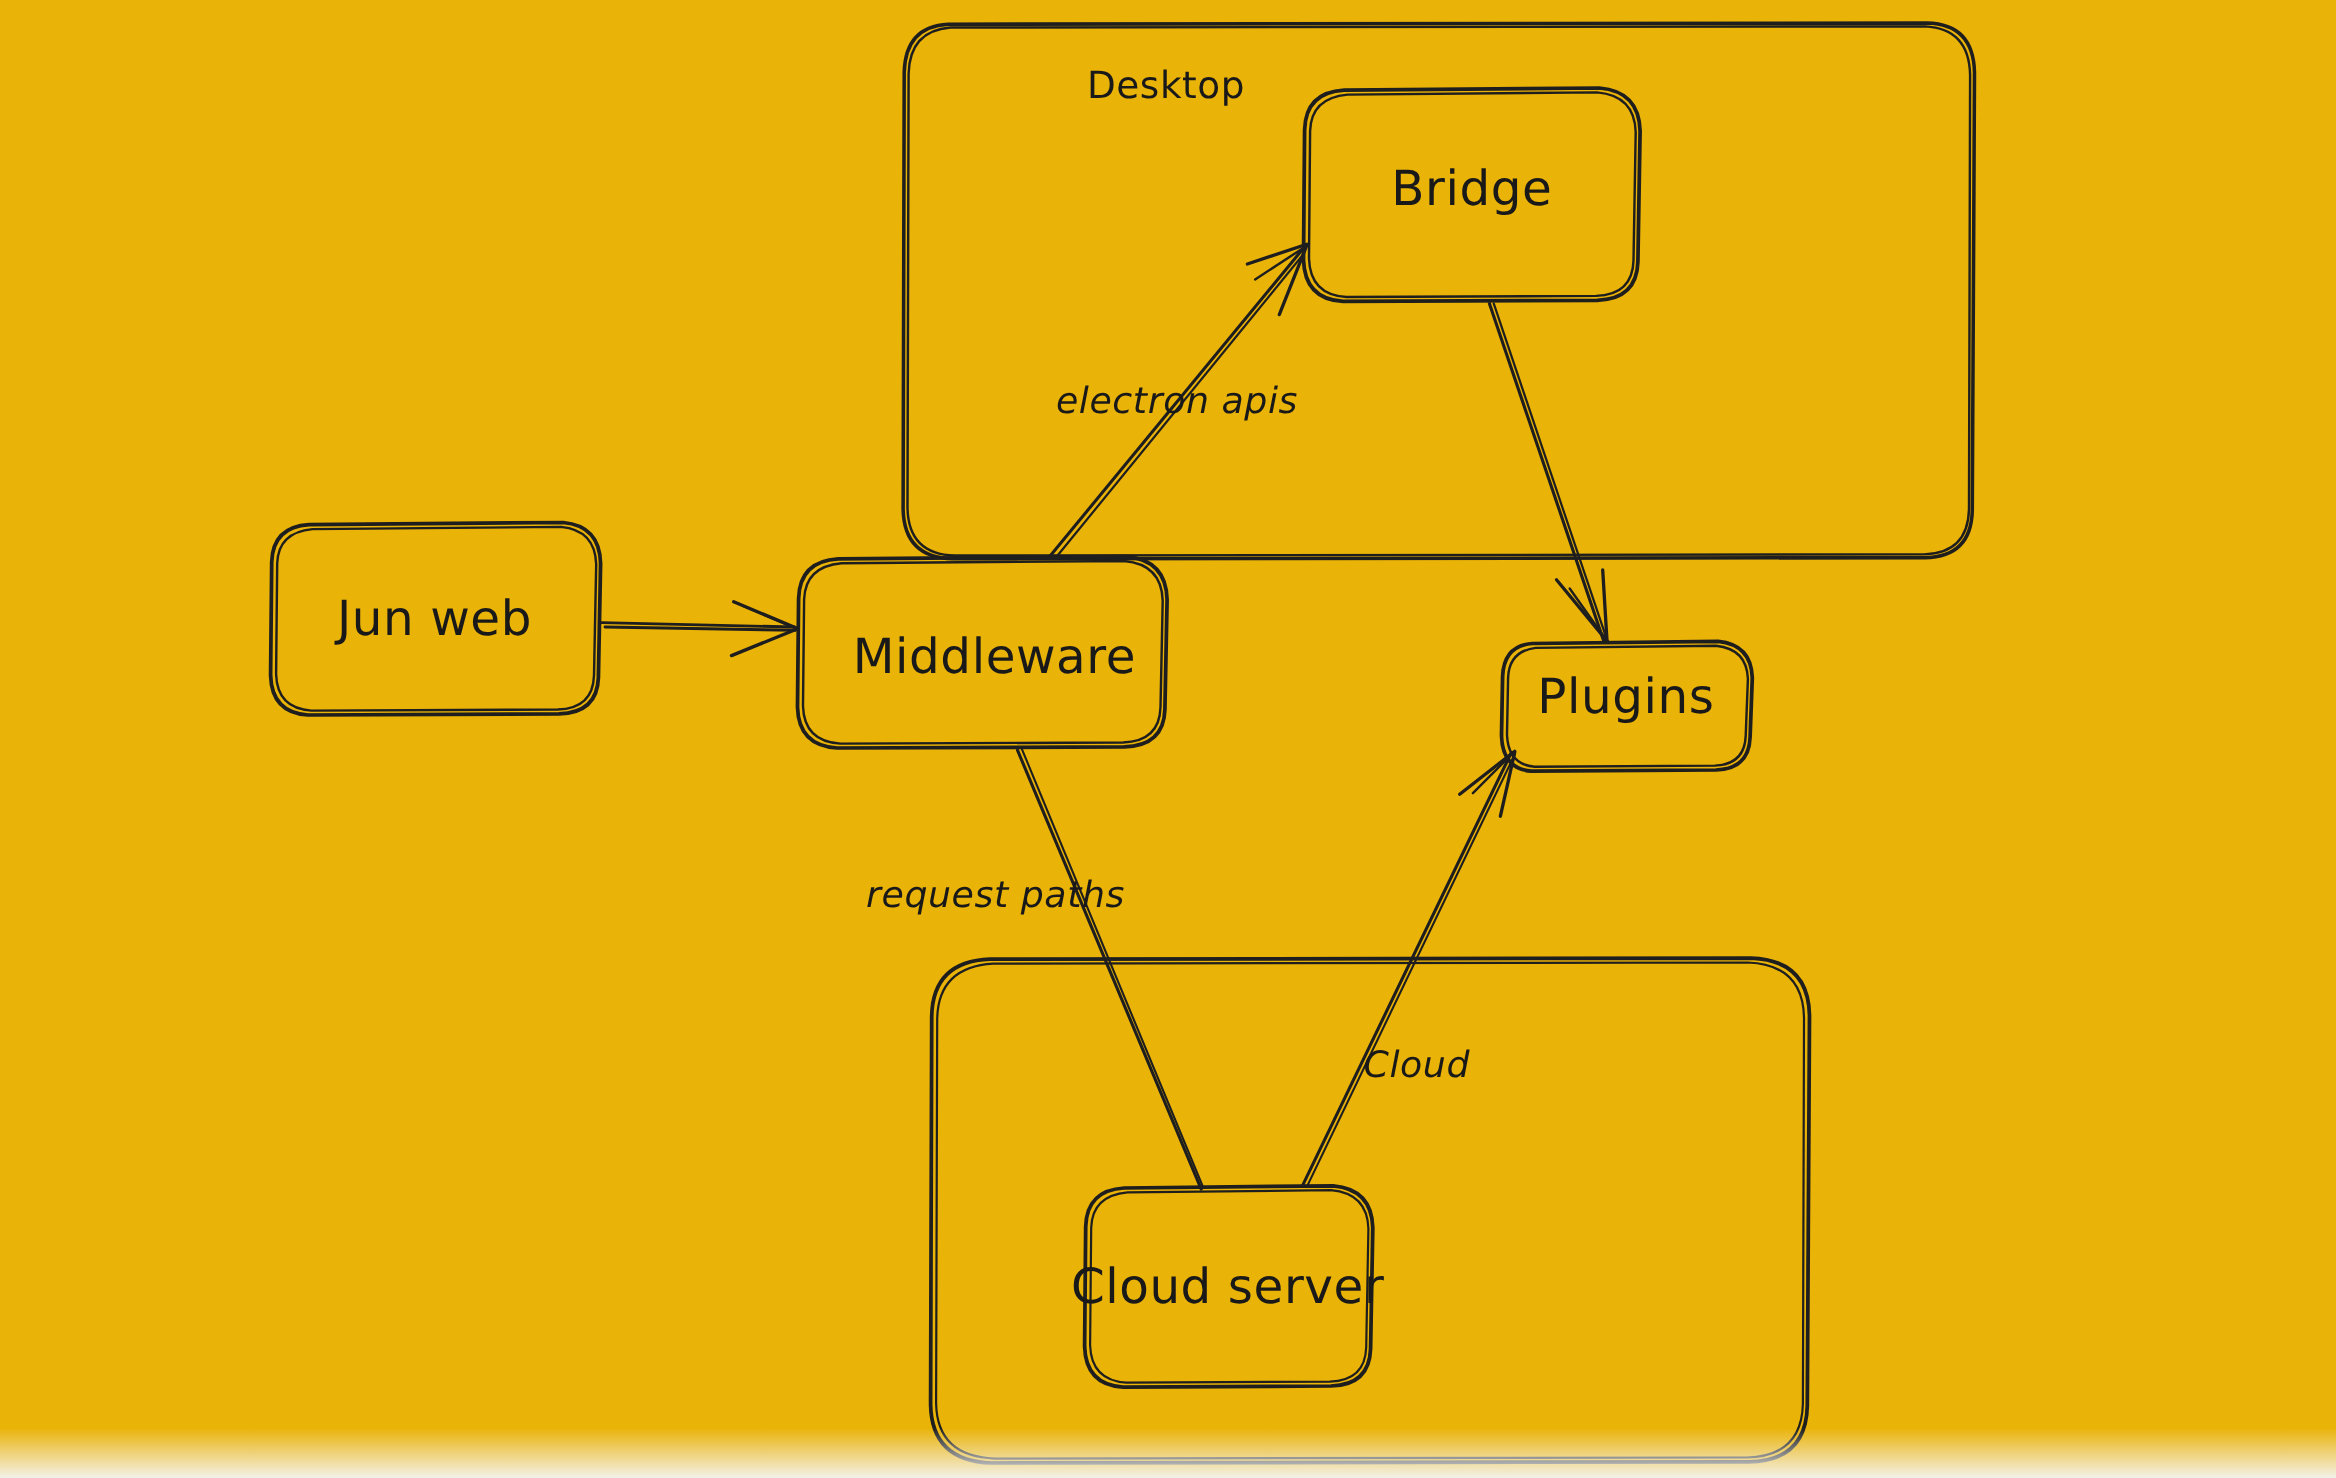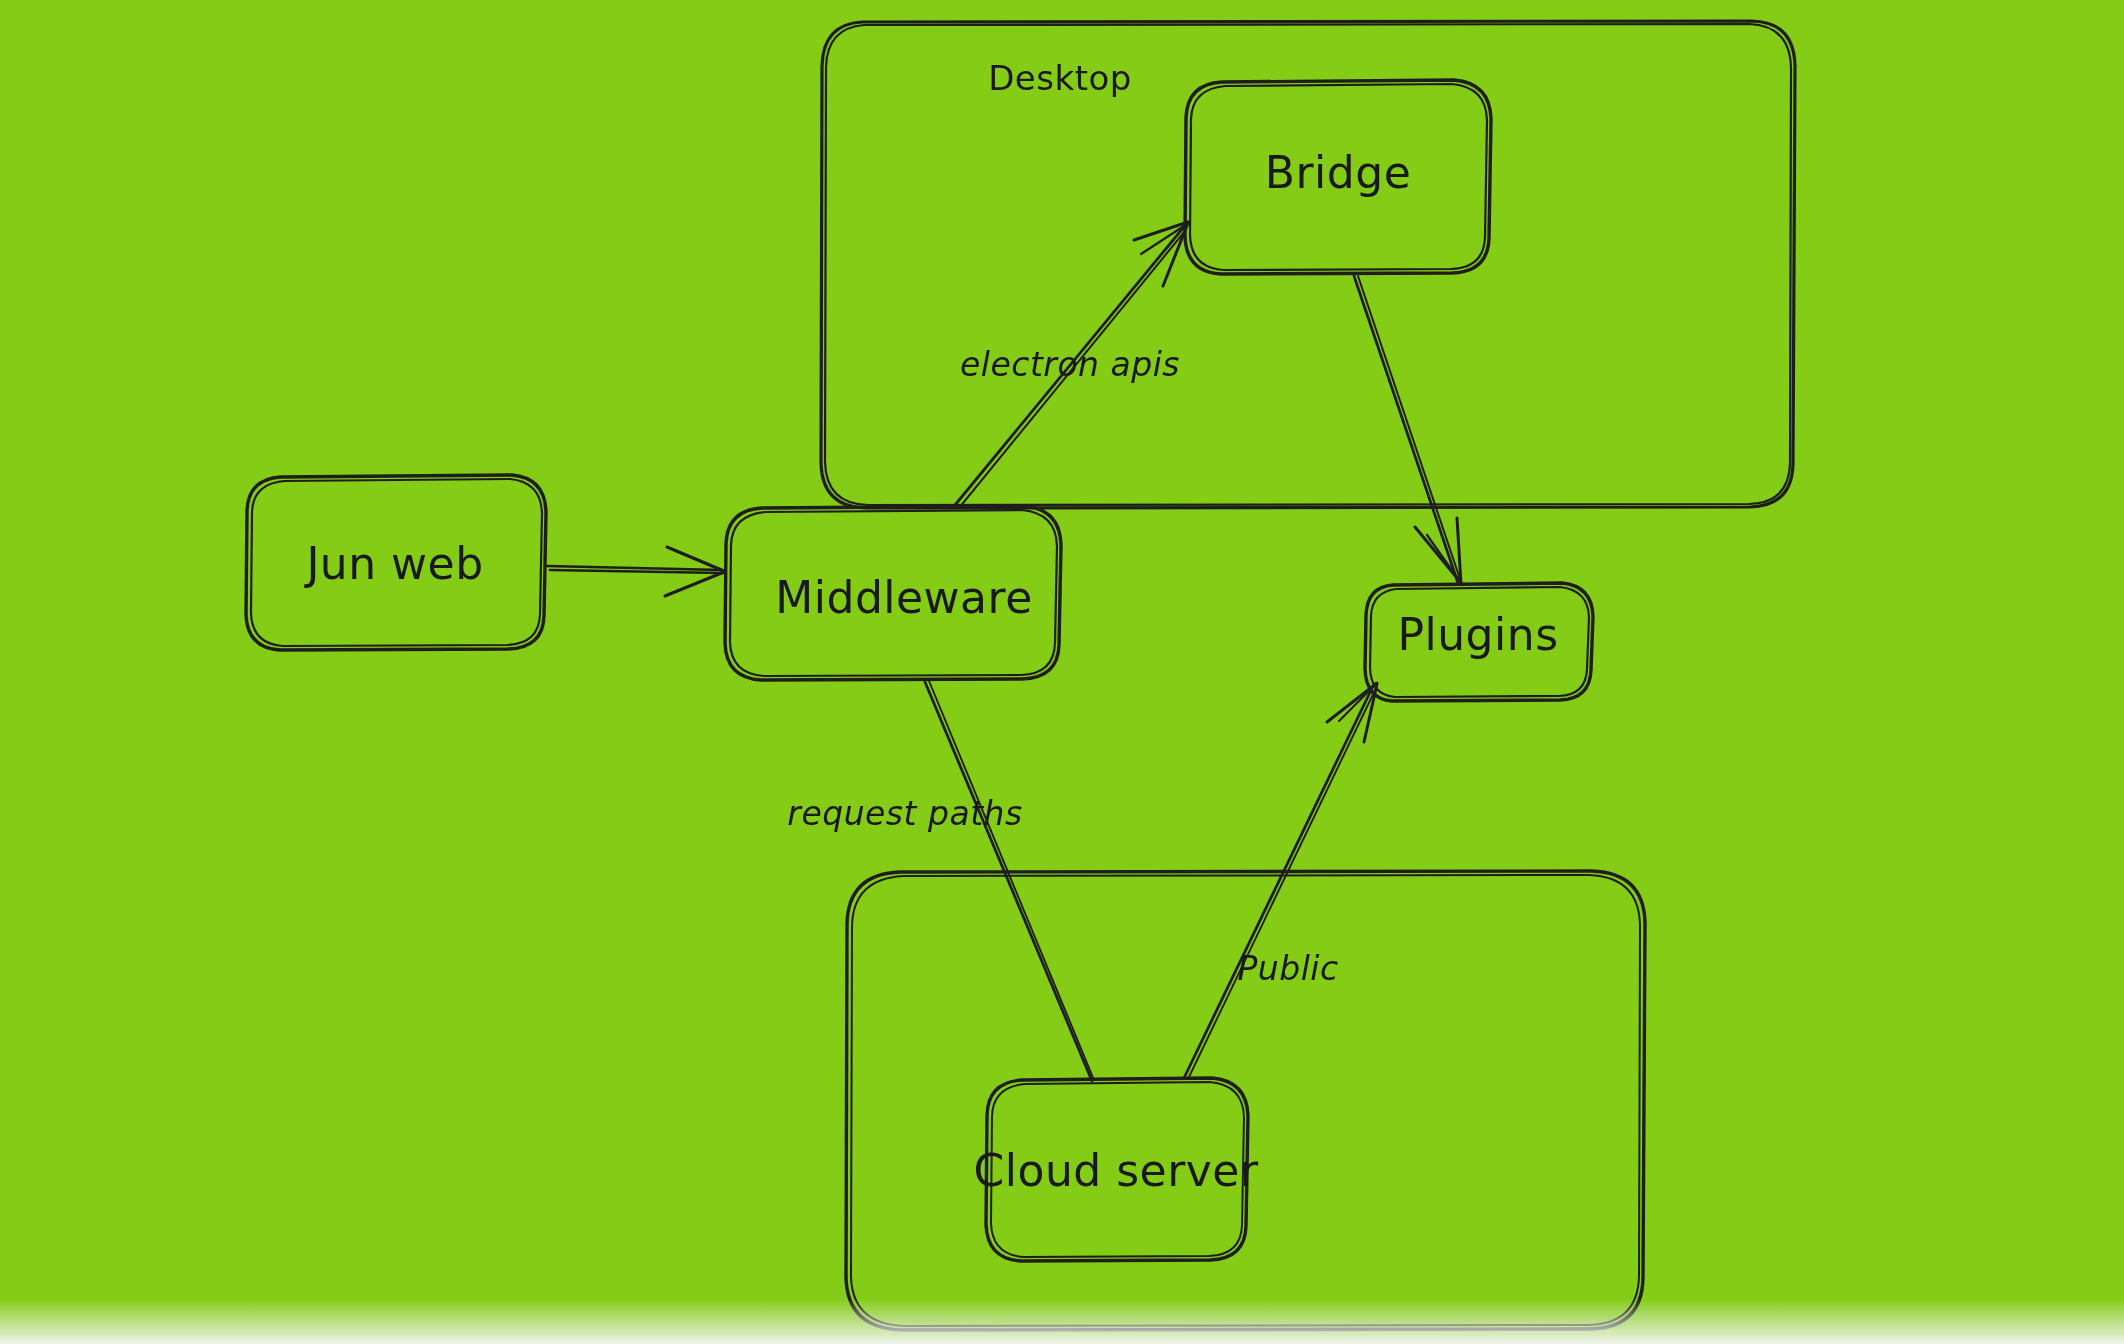--- a/index.html
+++ b/index.html
@@ -4,21 +4,21 @@
 <style>
   html, body {
     margin: 0;
     padding: 0;
     background: #ffffff;
   }
   #canvas {
     position: relative;
     width: 2124px;
     height: 1344px;
-    background: #84cc16;
+    background: #eab308;
     overflow: hidden;
     font-family: "DejaVu Sans", sans-serif;
   }
   
   #bottom-fade {
     position: absolute;
     left: 0;
     bottom: 0;
     width: 2124px;
     height: 46px;
@@ -153,17 +153,17 @@
   <div class="lbl node-lbl" style="left:1338px; top:172px;">Bridge</div>
 
   <div class="lbl node-lbl" style="left:1478px; top:634px;">Plugins</div>
 
   <div class="lbl node-lbl" style="left:1116px; top:1170px;">Cloud server</div>
 
   <div class="lbl edge-lbl" style="left:1070px; top:364px;">electron apis</div>
 
   <div class="lbl edge-lbl" style="left:905px; top:813px;">request paths</div>
 
-  <div class="lbl edge-lbl" style="left:1288px; top:968px;">Public</div>
+  <div class="lbl edge-lbl" style="left:1288px; top:968px;">Cloud</div>
 
 
   <div id="bottom-fade"></div>
 </div>
 
 </body></html>

